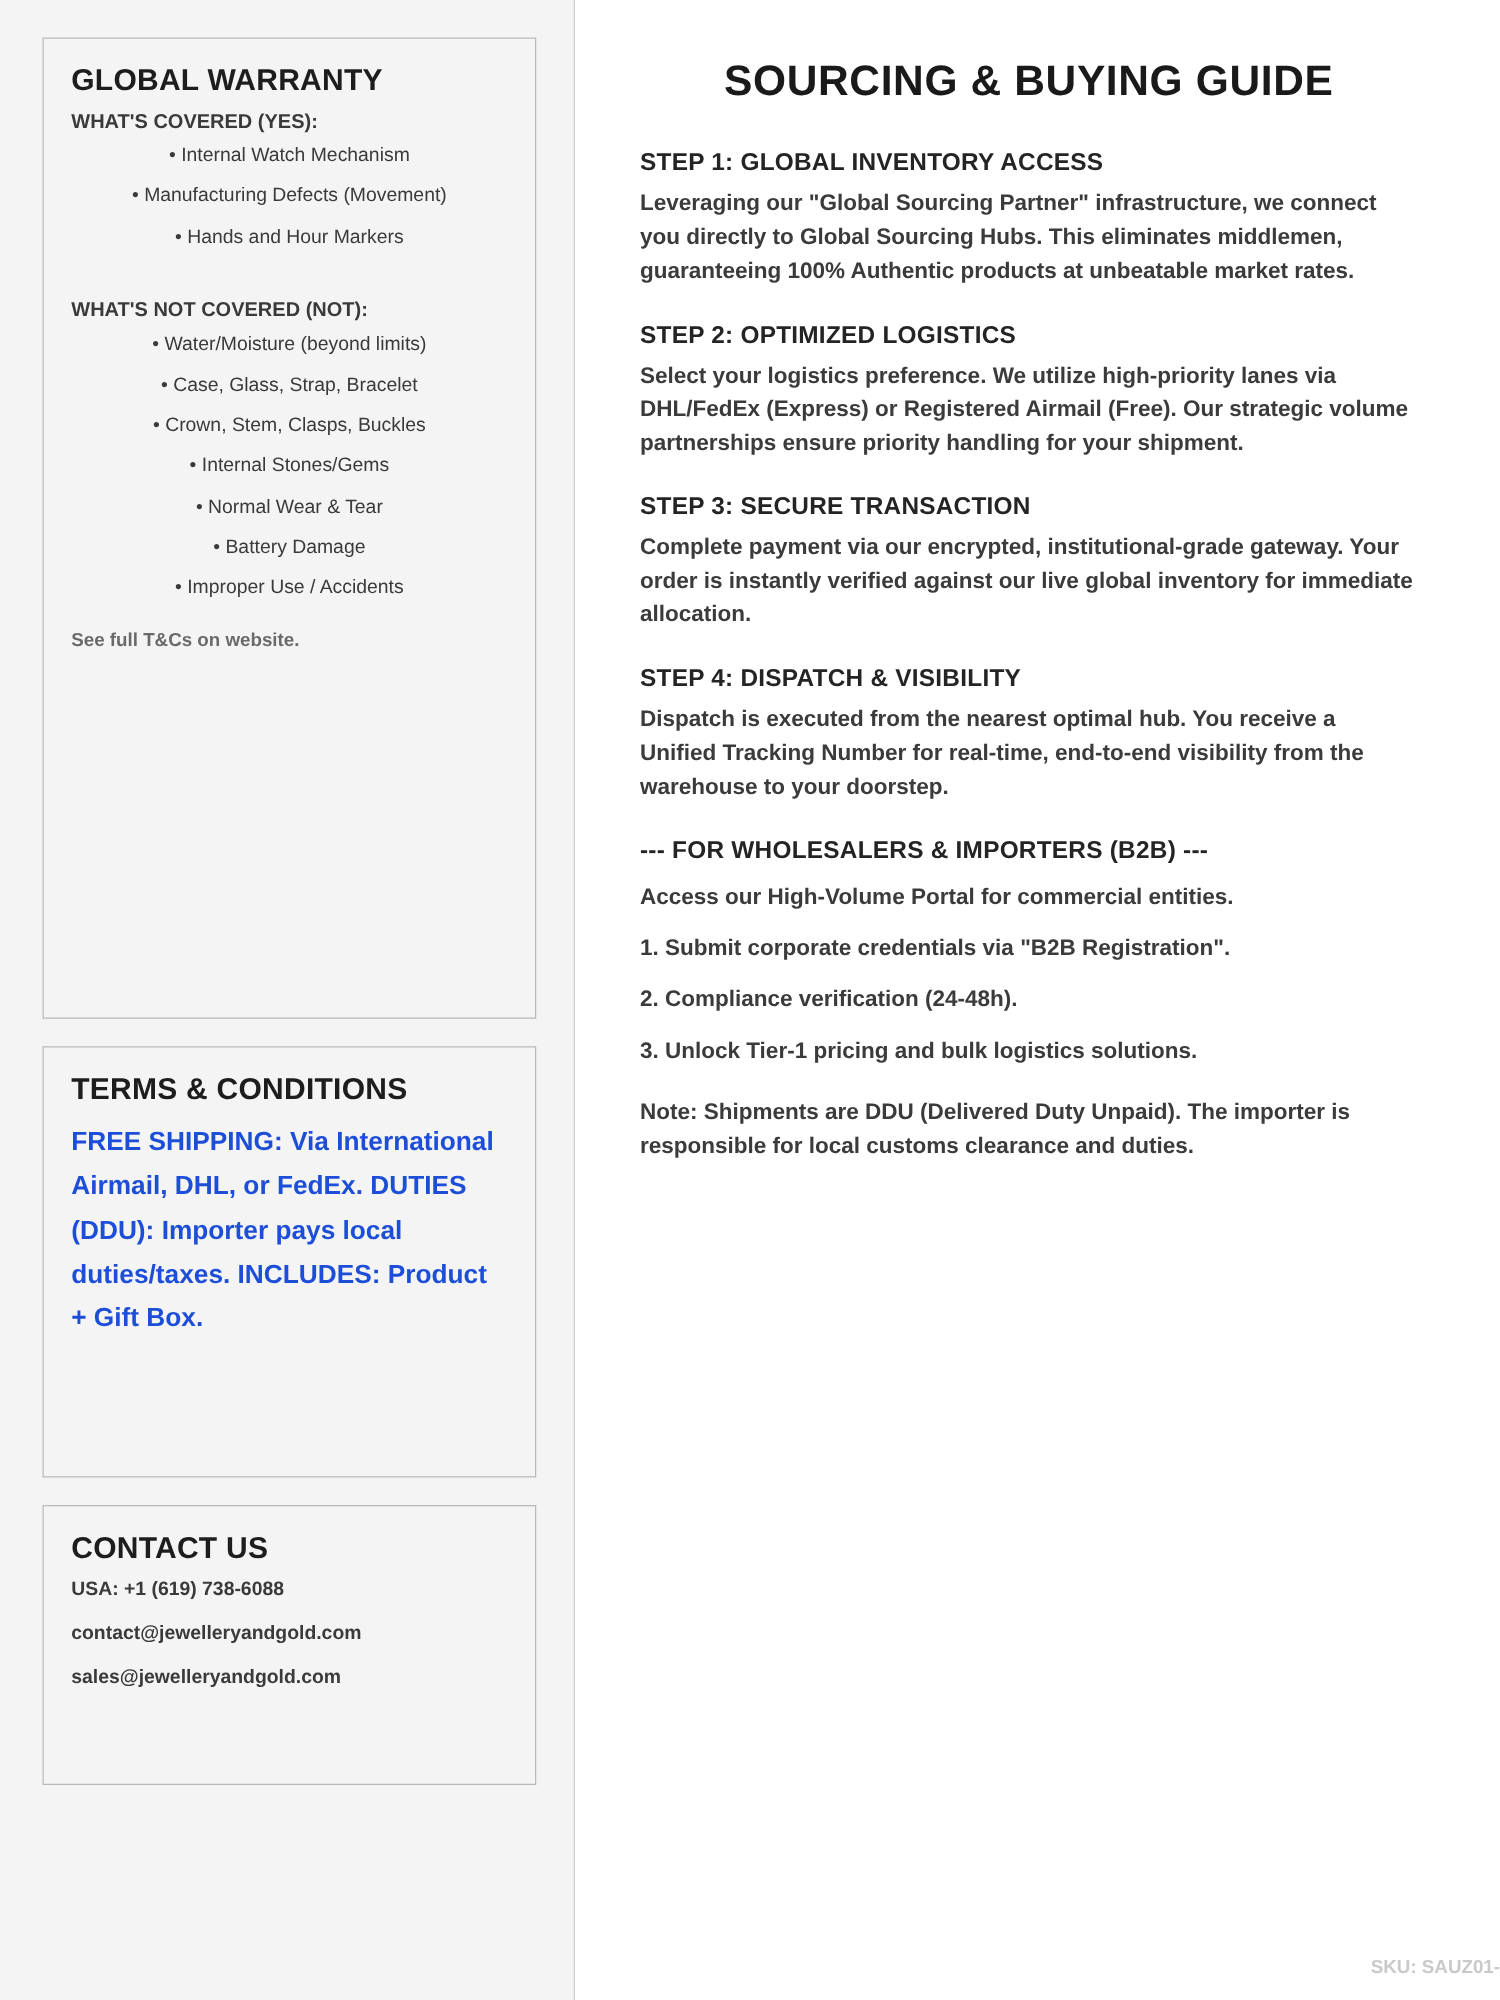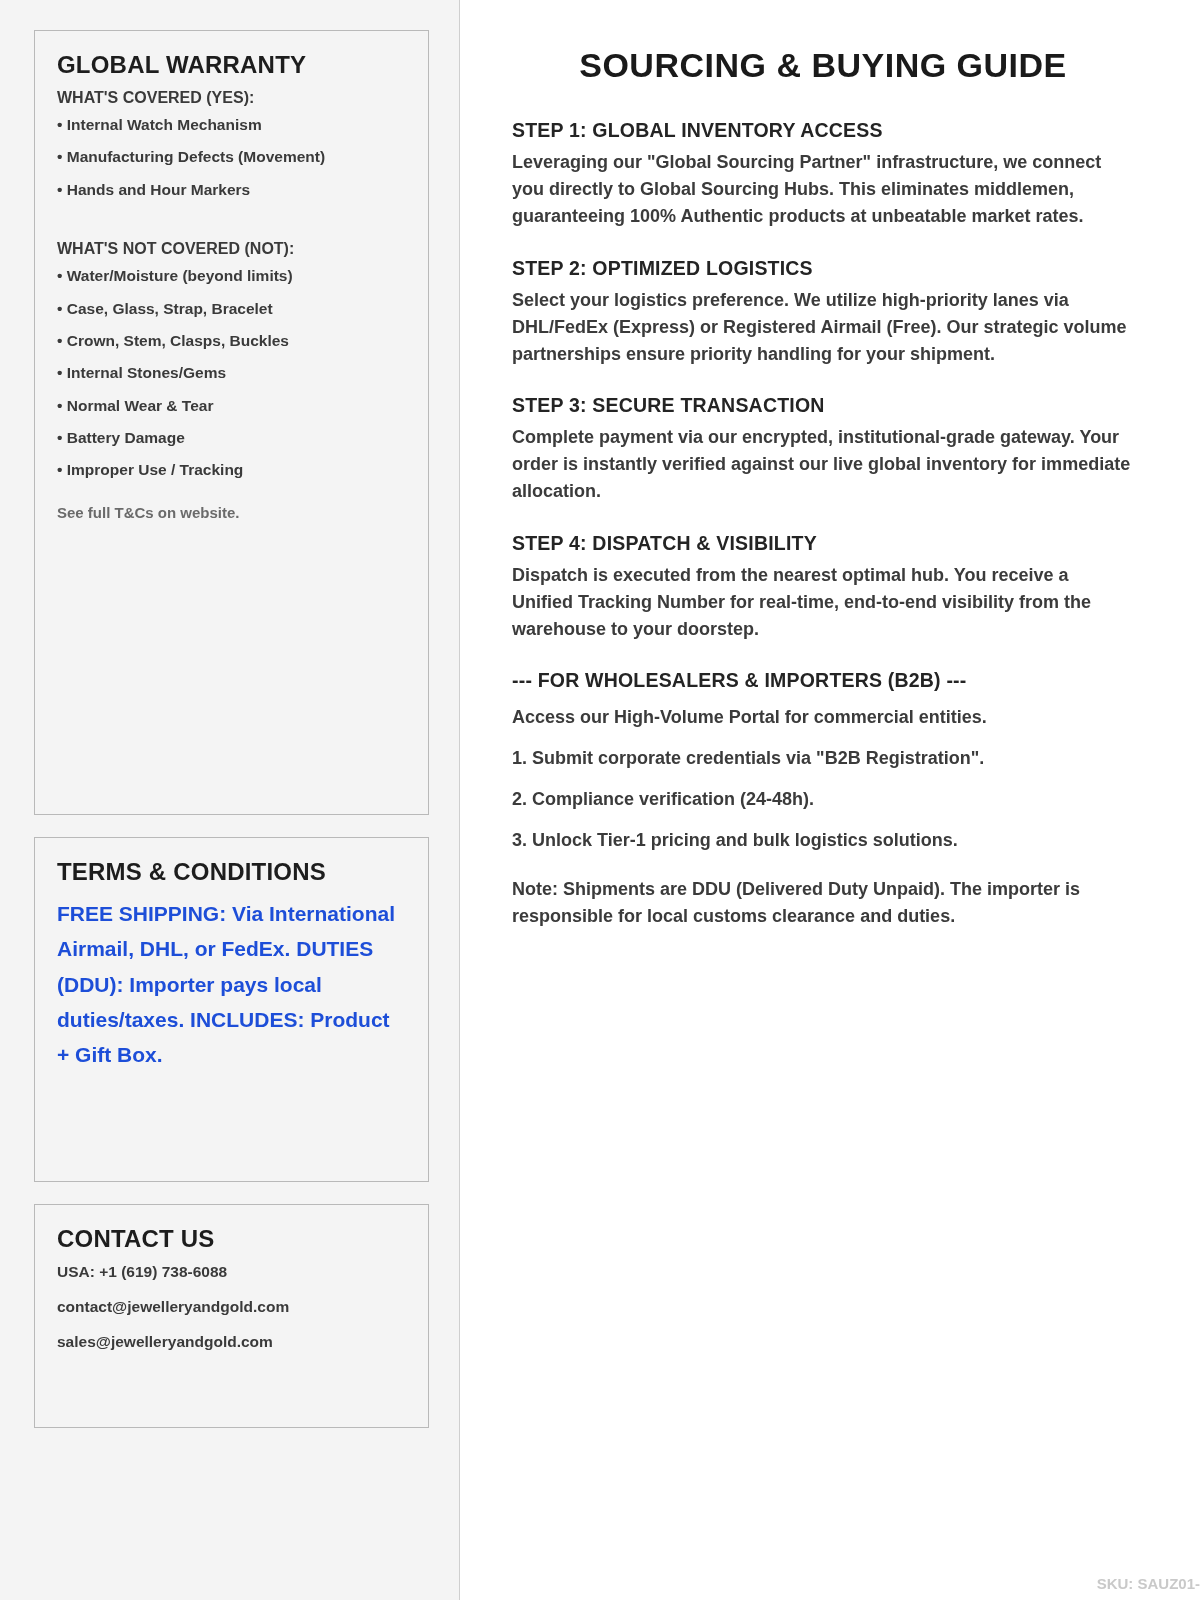--- a/index.html
+++ b/index.html
@@ -44,24 +44,25 @@
     margin: 0 0 10px 0;
   }
   .sub-title {
     font-size: 16px;
     font-weight: bold;
     color: #3a3a3a;
     margin: 6px 0 8px 0;
   }
   .bullet {
     font-size: 15.5px;
-    font-weight: bold;
+    font-weight: normal;
     color: #3a3a3a;
     margin: 0 0 13px 0;
     line-height: 1.25;
+    text-align: center;
   }
   .gap { height: 22px; }
   .note-small {
     font-size: 15px;
     font-weight: bold;
     color: #6a6a6a;
     margin-top: 24px;
   }
   .terms-body {
     font-size: 21px;
@@ -123,21 +124,21 @@
   .b2b-note {
     font-size: 18px;
     font-weight: bold;
     line-height: 1.5;
     color: #3b3b3b;
     margin: 22px 0 0 0;
   }
   .sku {
     position: absolute;
     right: 0px;
-    bottom: 8px;
+    bottom: 18px;
     font-size: 15px;
     font-weight: bold;
     color: #c9c9c9;
   }
 </style>
 </head>
 <body>
 
 <div class="page">
 
@@ -150,21 +151,21 @@
       <div class="bullet">• Manufacturing Defects (Movement)</div>
       <div class="bullet">• Hands and Hour Markers</div>
       <div class="gap"></div>
       <div class="sub-title">WHAT'S NOT COVERED (NOT):</div>
       <div class="bullet">• Water/Moisture (beyond limits)</div>
       <div class="bullet">• Case, Glass, Strap, Bracelet</div>
       <div class="bullet">• Crown, Stem, Clasps, Buckles</div>
       <div class="bullet">• Internal Stones/Gems</div>
       <div class="bullet">• Normal Wear &amp; Tear</div>
       <div class="bullet">• Battery Damage</div>
-      <div class="bullet">• Improper Use / Tracking</div>
+      <div class="bullet">• Improper Use / Accidents</div>
       <div class="note-small">See full T&amp;Cs on website.</div>
     </div>
 
     <div class="panel terms">
       <div class="panel-title">TERMS &amp; CONDITIONS</div>
       <p class="terms-body">FREE SHIPPING: Via International Airmail, DHL, or FedEx.  DUTIES (DDU): Importer pays local duties/taxes.  INCLUDES: Product + Gift Box.</p>
     </div>
 
     <div class="panel contact">
       <div class="panel-title">CONTACT US</div>

